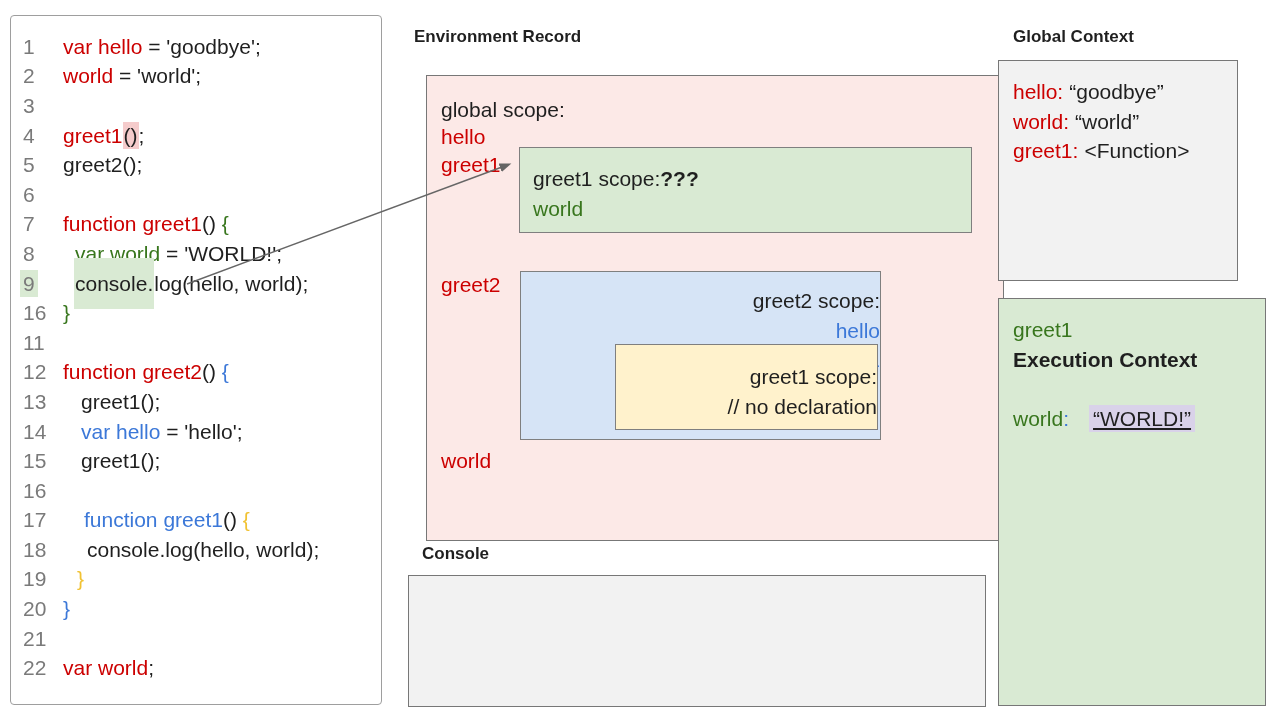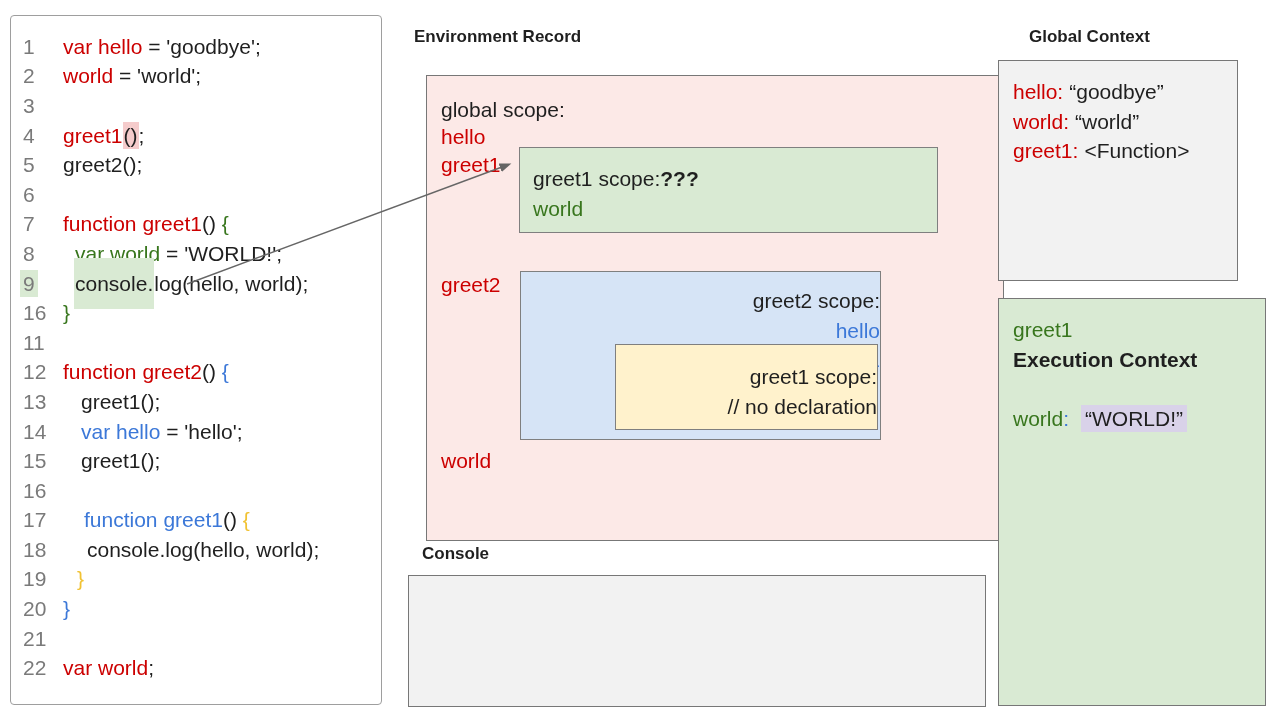--- a/index.html
+++ b/index.html
@@ -22,34 +22,34 @@
   .c-orange{color:var(--orange);}
   .bold{font-weight:700;}
   .hl-pink{background:var(--pink_hl);padding:2px 1px;}
   .hl-green{background:var(--green_hl);padding:14px 1px;}
   .hl-lav{background:var(--lavender_hl);padding:2px 4px;}
 
   
   .sec-title{position:absolute;font-weight:700;font-size:17px;line-height:26px;color:var(--ink);}
   .t-er{left:414px;top:24px;}
   .t-console{left:422px;top:541px;}
-  .t-gc{left:1013px;top:24px;margin-left:16px;}
+  .t-gc{left:1013px;top:24px;}
 
   
   .er-panel{position:absolute;left:408px;top:75px;width:578px;height:466px;
     background:var(--pink_panel);border:1.5px solid var(--panel_border);box-sizing:border-box;margin-left:18px;}
   .er-label{position:absolute;left:14px;line-height:29.5px;white-space:pre;}
   .l-global{top:19px;color:var(--ink);}
   .l-hello{top:46px;color:var(--red);}
   .l-greet1{top:74px;color:var(--red);}
   .l-greet2{top:194px;color:var(--red);}
   .l-world{top:370px;color:var(--red);}
 
   .scope-box{position:absolute;box-sizing:border-box;border:1.5px solid var(--box_border);line-height:29.5px;}
-  .box-greet1{left:92px;top:71px;width:419px;height:86px;background:var(--green_box);padding:16px 0 0 13px;}
+  .box-greet1{left:92px;top:71px;width:453px;height:86px;background:var(--green_box);padding:16px 0 0 13px;}
   .box-greet2{left:93px;top:195px;width:361px;height:169px;background:var(--blue_box);padding:14px 0 0 13px;text-align:right;}
   .box-inner{left:94px;top:72px;width:263px;height:86px;background:var(--yellow_box);padding:17px 0 0 15px;}
   .scope-line{white-space:pre;}
 
   
   .console-box{position:absolute;left:408px;top:575px;width:578px;height:132px;
     background:var(--gray_box);border:1.5px solid var(--panel_border);box-sizing:border-box;}
 
   
   .gc-box{position:absolute;left:998px;top:60px;width:240px;height:221px;
@@ -61,21 +61,21 @@
 
   
   .exec-panel{position:absolute;left:998px;top:298px;width:268px;height:408px;
     background:var(--green_box);border:1.5px solid var(--panel_border);box-sizing:border-box;
     padding:16px 0 0 14px;line-height:29.5px;}
   .exec-line{white-space:pre;min-height:29.5px;}
   .exec-fn{color:var(--green);}
   .exec-title{font-weight:700;color:var(--ink);}
   .exec-var{color:var(--green);}
   .exec-colon{color:var(--blue);}
-  .exec-value{color:var(--ink);margin-left:12px;}
+  .exec-value{color:var(--ink);margin-left:20px;text-decoration:underline;}
 
   
   .arrow-overlay{position:absolute;left:0;top:0;width:1280px;height:712px;pointer-events:none;}
 </style>
 </head>
 <body>
 
 <div class="stage">
 
   <div class="code-panel">

